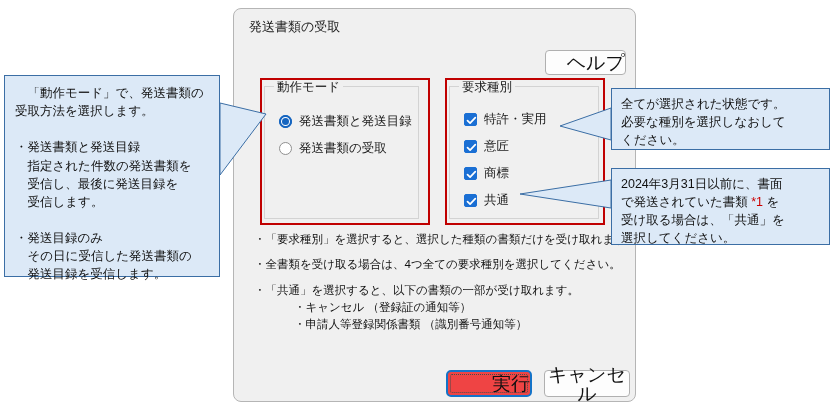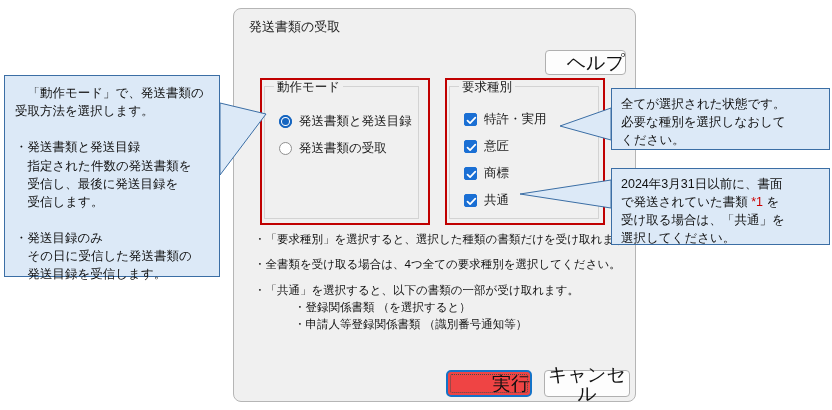--- a/index.html
+++ b/index.html
@@ -287,21 +287,21 @@
 
   <div class="red-box" id="red-box-mode"></div>
   <div class="red-box" id="red-box-type"></div>
 
   <div id="notes">
     <div class="note-line">・「要求種別」を選択すると、選択した種類の書類だけを受け取れます。</div>
     <div class="note-gap"></div>
     <div class="note-line">・全書類を受け取る場合は、4つ全ての要求種別を選択してください。</div>
     <div class="note-gap"></div>
     <div class="note-line">・「共通」を選択すると、以下の書類の一部が受け取れます。</div>
-    <div class="note-line sub">・登録関係書類 （を選択すると）</div>
+    <div class="note-line sub">・キャンセル （登録証の通知等）</div>
     <div class="note-line sub">・申請人等登録関係書類 （識別番号通知等）</div>
   </div>
 
   <div class="btn" id="run-button">
     <span>実行</span>
     <span class="focus-ring"></span>
   </div>
   <div class="btn" id="cancel-button">
     <span>キャンセル</span>
   </div>

